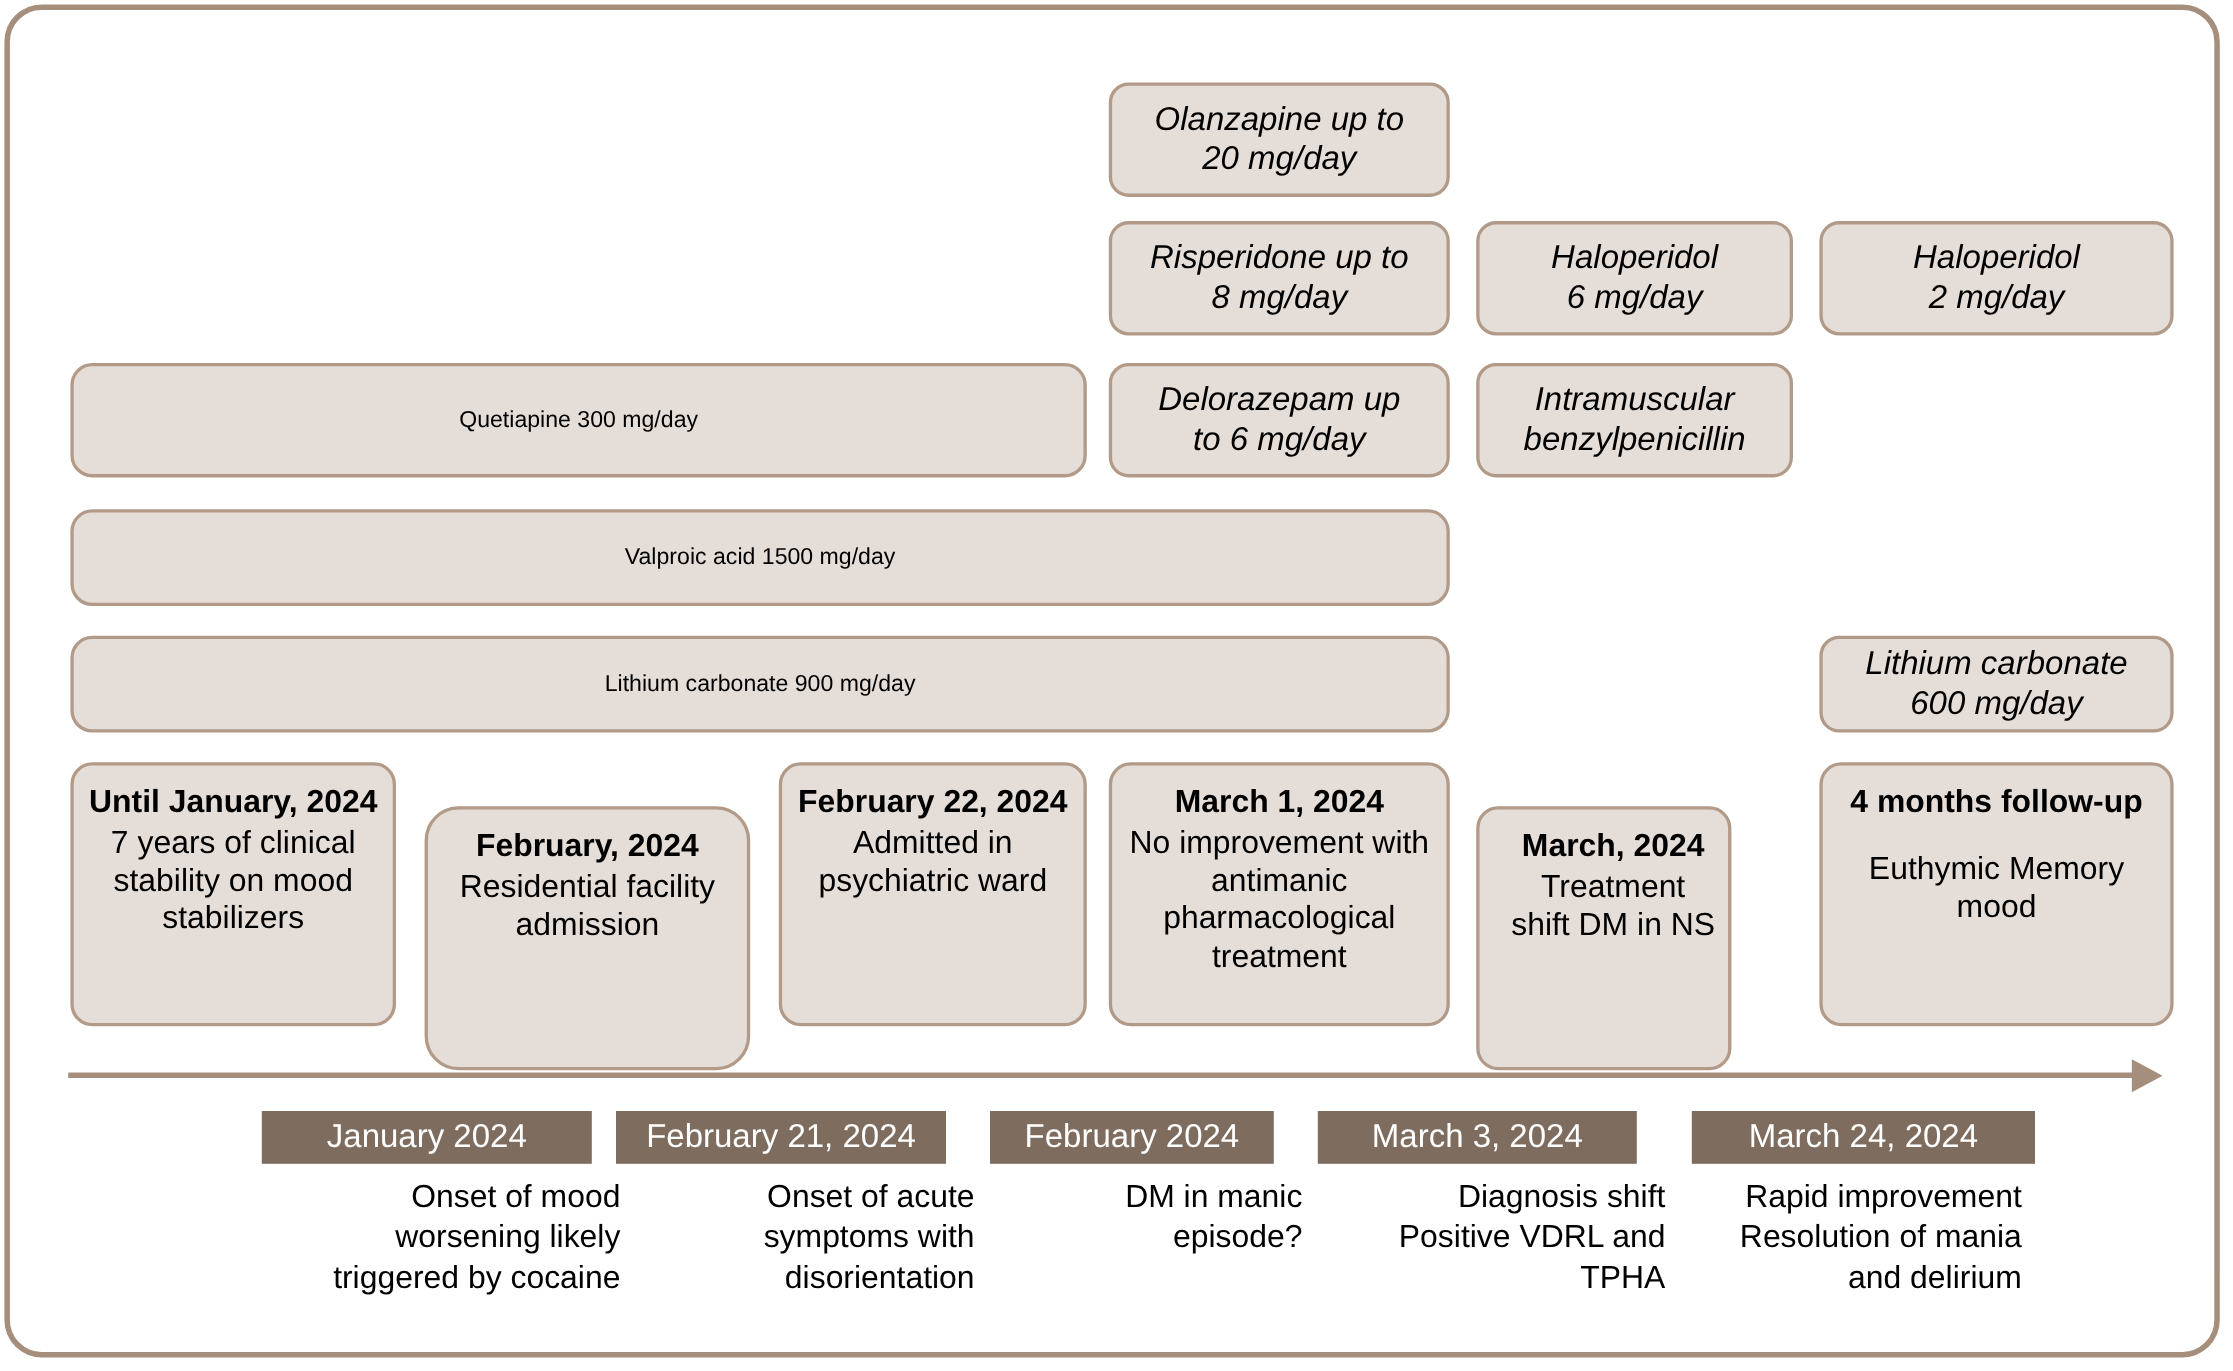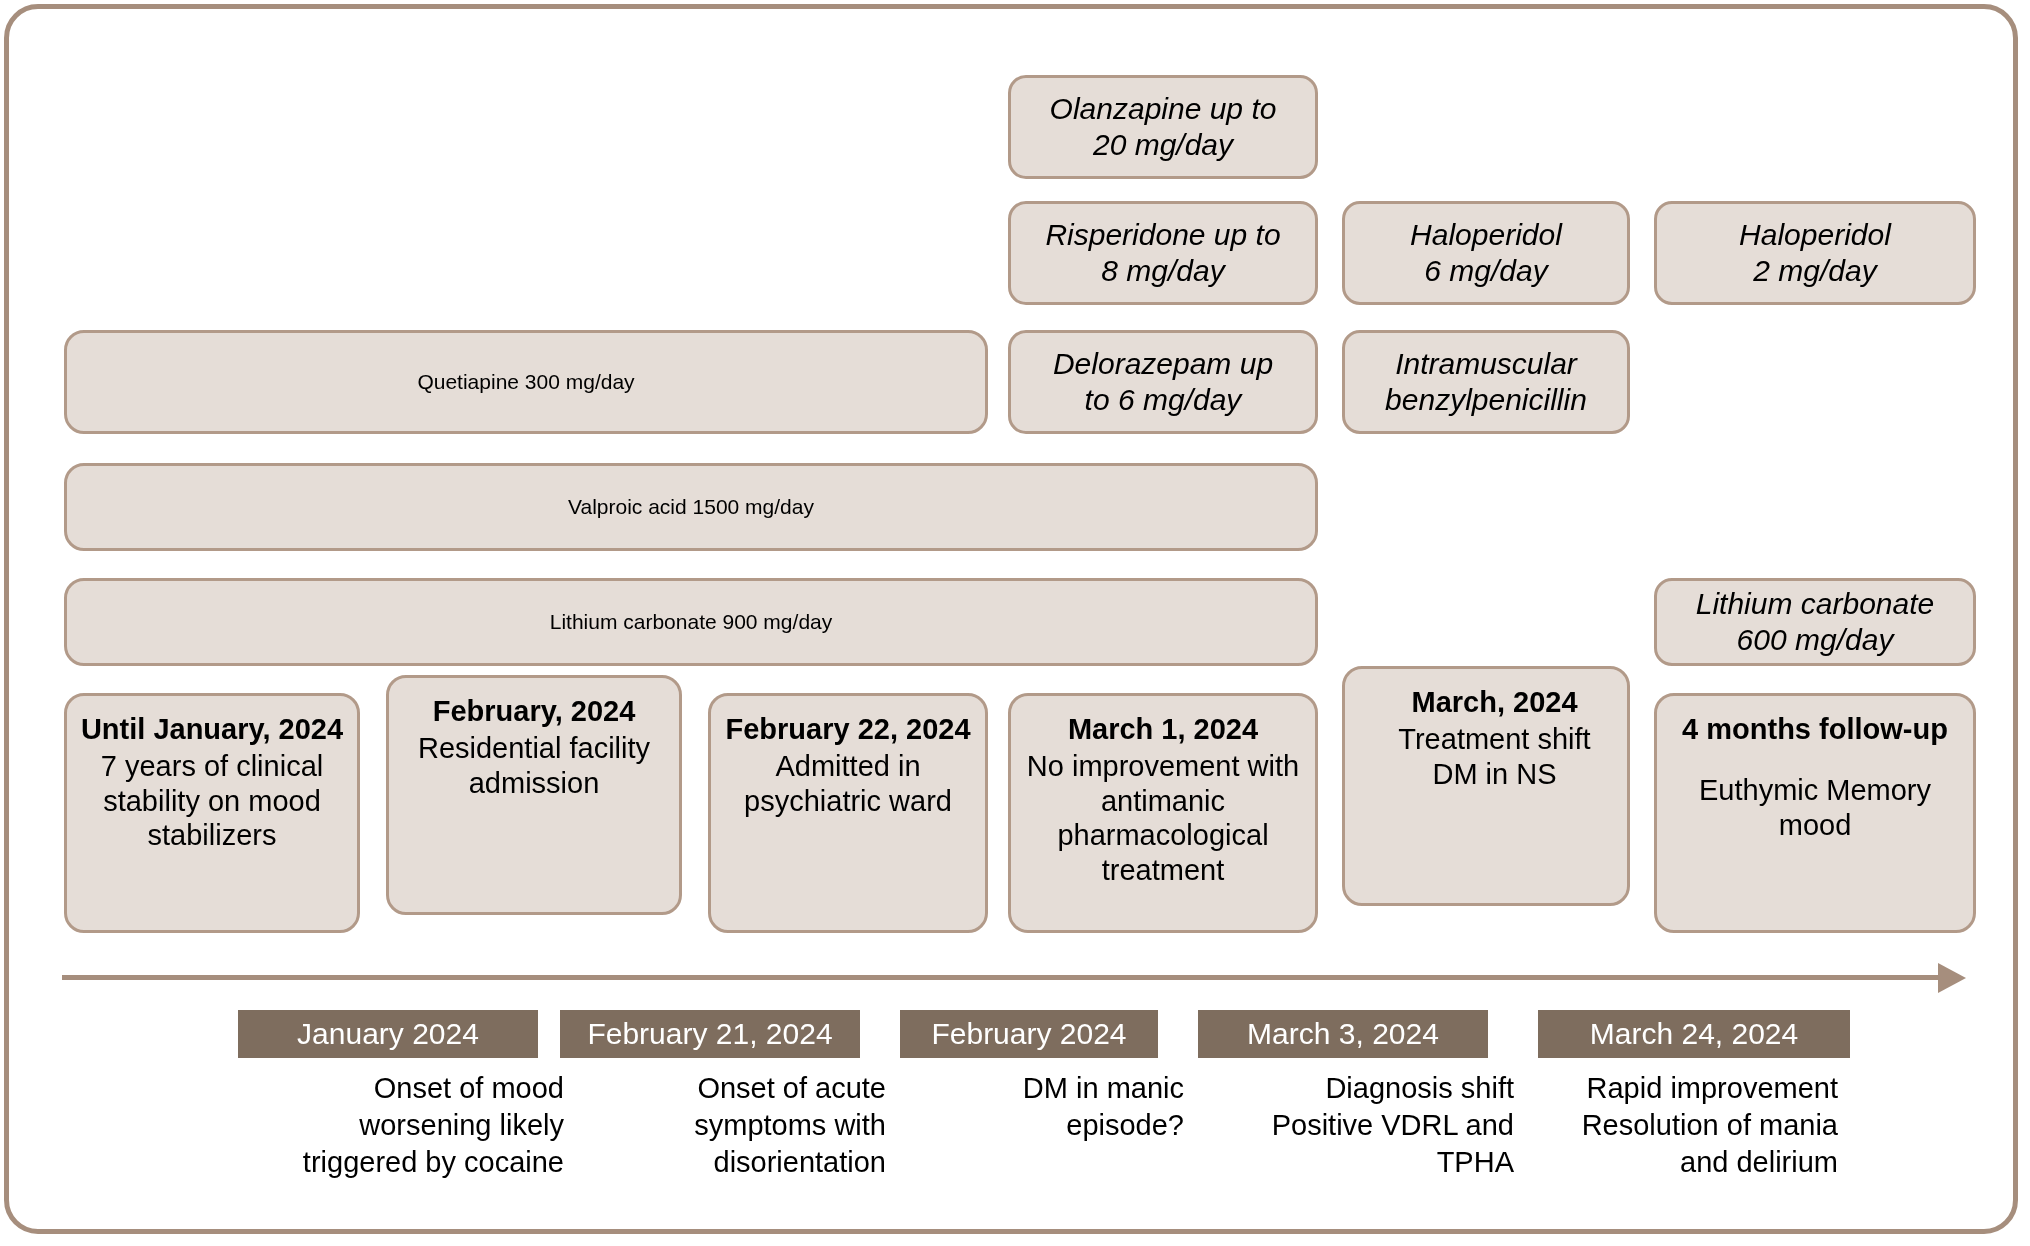--- a/index.html
+++ b/index.html
@@ -166,33 +166,33 @@
         <span class="line">Lithium carbonate</span>
         <span class="line">600 mg/day</span>
       </div>
     </div>
 
   <div id="event-layer">
       <div class="box event-box" style="left: 64px; top: 693px; width: 296px; height: 240px;">
         <span class="evt-title">Until January, 2024</span>
         <span class="evt-body">7 years of clinical stability on mood stabilizers</span>
       </div>
-      <div class="box event-box" style="left: 386px; top: 675px; width: 296px; height: 240px;">
+      <div class="box event-box" style="left: 386px; top: 733px; width: 296px; height: 240px; border-radius: 31px;">
         <span class="evt-title">February, 2024</span>
         <span class="evt-body">Residential facility admission</span>
       </div>
       <div class="box event-box" style="left: 708px; top: 693px; width: 280px; height: 240px;">
         <span class="evt-title">February 22, 2024</span>
         <span class="evt-body">Admitted in psychiatric ward</span>
       </div>
       <div class="box event-box" style="left: 1008px; top: 693px; width: 310px; height: 240px;">
         <span class="evt-title">March 1, 2024</span>
         <span class="evt-body">No improvement with antimanic pharmacological treatment</span>
       </div>
-      <div class="box event-box" style="left: 1342px; top: 666px; width: 288px; height: 240px; padding-left: 27px;">
+      <div class="box event-box" style="left: 1342px; top: 733px; width: 232px; height: 240px; padding-left: 27px;">
         <span class="evt-title">March, 2024</span>
         <span class="evt-body">Treatment shift DM in NS</span>
       </div>
       <div class="box event-box" style="left: 1654px; top: 693px; width: 322px; height: 240px; gap: 24px;">
         <span class="evt-title">4 months follow-up</span>
         <span class="evt-body">Euthymic Memory mood</span>
       </div>
     </div>
 
   <div id="axis-line"></div>

